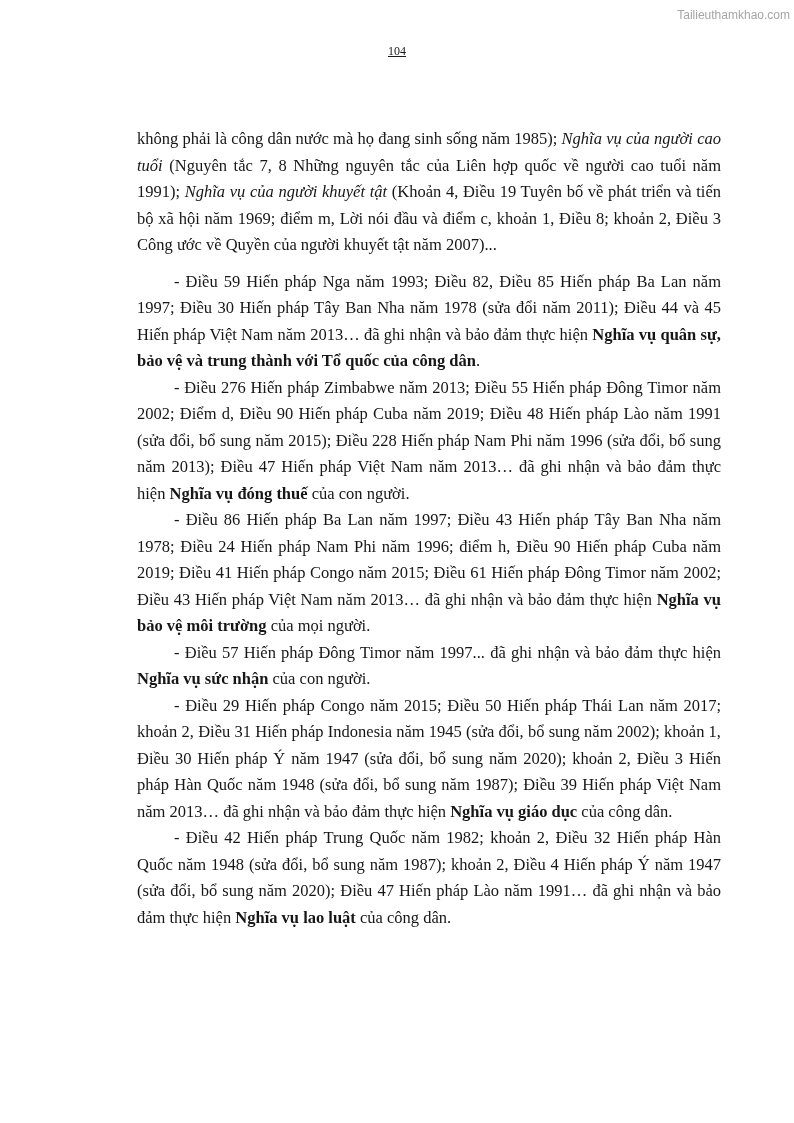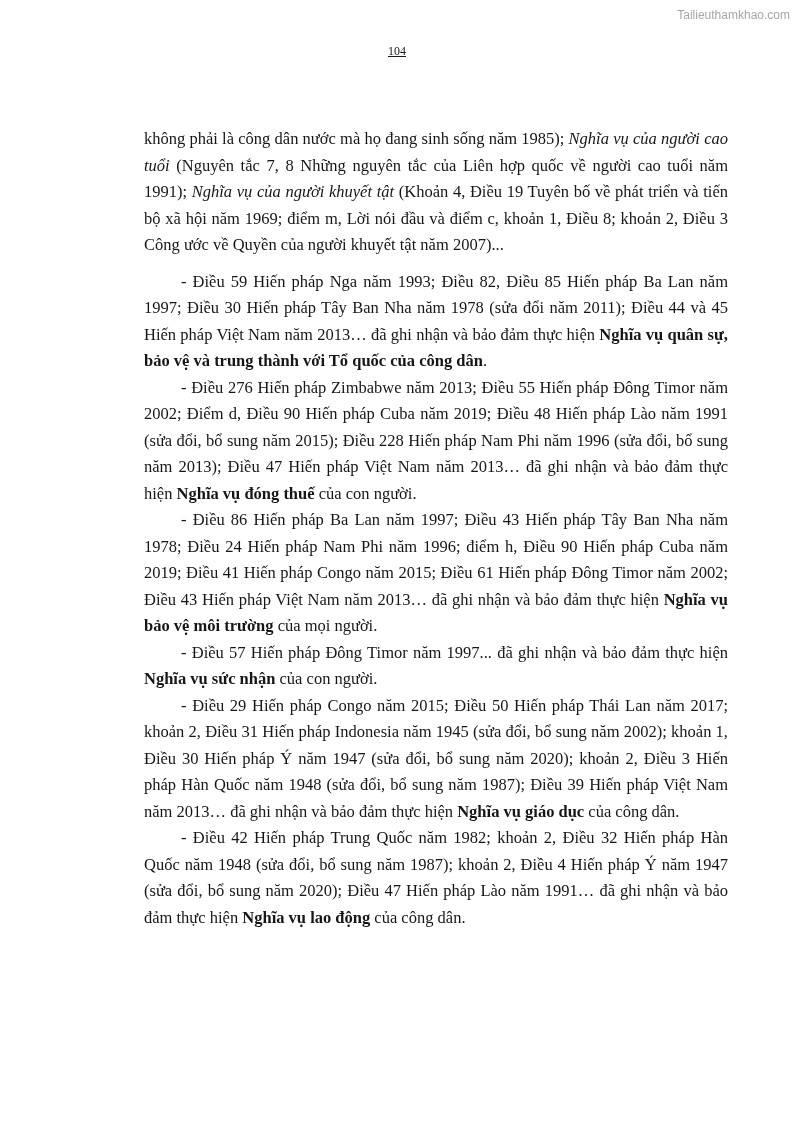--- a/index.html
+++ b/index.html
@@ -29,21 +29,21 @@
     left: 0;
     width: 100%;
     text-align: center;
     font-size: 12px;
     color: #1a1a1a;
     text-decoration: underline;
   }
   .content {
     position: absolute;
     top: 126px;
-    left: 144px;
+    left: 137px;
     width: 584px;
     font-size: 16.5px;
     line-height: 26.5px;
     text-align: justify;
   }
   .para {
     margin: 0;
     text-indent: 37px;
   }
   .para.no-indent {
@@ -63,14 +63,14 @@
 
 <div class="page-number">104</div>
 
 <div class="content">
     <p class="para no-indent space-after"><span class="run-normal">không phải là công dân nước mà họ đang sinh sống năm 1985); </span><span class="run-italic">Nghĩa vụ của người cao tuổi</span><span class="run-normal"> (Nguyên tắc 7, 8 Những nguyên tắc của Liên hợp quốc về người cao tuổi năm 1991); </span><span class="run-italic">Nghĩa vụ của người khuyết tật</span><span class="run-normal"> (Khoản 4, Điều 19 Tuyên bố về phát triển và tiến bộ xã hội năm 1969; điểm m, Lời nói đầu và điểm c, khoản 1, Điều 8; khoản 2, Điều 3 Công ước về Quyền của người khuyết tật năm 2007)...</span></p>
     <p class="para"><span class="run-normal">- Điều 59 Hiến pháp Nga năm 1993; Điều 82, Điều 85 Hiến pháp Ba Lan năm 1997; Điều 30 Hiến pháp Tây Ban Nha năm 1978 (sửa đổi năm 2011); Điều 44 và 45 Hiến pháp Việt Nam năm 2013… đã ghi nhận và bảo đảm thực hiện </span><span class="run-bold">Nghĩa vụ quân sự, bảo vệ và trung thành với Tổ quốc của công dân</span><span class="run-normal">.</span></p>
     <p class="para"><span class="run-normal">- Điều 276 Hiến pháp Zimbabwe năm 2013; Điều 55 Hiến pháp Đông Timor năm 2002; Điểm d, Điều 90 Hiến pháp Cuba năm 2019; Điều 48 Hiến pháp Lào năm 1991 (sửa đổi, bổ sung năm 2015); Điều 228 Hiến pháp Nam Phi năm 1996 (sửa đổi, bổ sung năm 2013); Điều 47 Hiến pháp Việt Nam năm 2013… đã ghi nhận và bảo đảm thực hiện </span><span class="run-bold">Nghĩa vụ đóng thuế</span><span class="run-normal"> của con người.</span></p>
     <p class="para"><span class="run-normal">- Điều 86 Hiến pháp Ba Lan năm 1997; Điều 43 Hiến pháp Tây Ban Nha năm 1978; Điều 24 Hiến pháp Nam Phi năm 1996; điểm h, Điều 90 Hiến pháp Cuba năm 2019; Điều 41 Hiến pháp Congo năm 2015; Điều 61 Hiến pháp Đông Timor năm 2002; Điều 43 Hiến pháp Việt Nam năm 2013… đã ghi nhận và bảo đảm thực hiện </span><span class="run-bold">Nghĩa vụ bảo vệ môi trường</span><span class="run-normal"> của mọi người.</span></p>
     <p class="para"><span class="run-normal">- Điều 57 Hiến pháp Đông Timor năm 1997... đã ghi nhận và bảo đảm thực hiện </span><span class="run-bold">Nghĩa vụ sức nhận</span><span class="run-normal"> của con người.</span></p>
     <p class="para"><span class="run-normal">- Điều 29 Hiến pháp Congo năm 2015; Điều 50 Hiến pháp Thái Lan năm 2017; khoản 2, Điều 31 Hiến pháp Indonesia năm 1945 (sửa đổi, bổ sung năm 2002); khoản 1, Điều 30 Hiến pháp Ý năm 1947 (sửa đổi, bổ sung năm 2020); khoản 2, Điều 3 Hiến pháp Hàn Quốc năm 1948 (sửa đổi, bổ sung năm 1987); Điều 39 Hiến pháp Việt Nam năm 2013… đã ghi nhận và bảo đảm thực hiện </span><span class="run-bold">Nghĩa vụ giáo dục</span><span class="run-normal"> của công dân.</span></p>
-    <p class="para"><span class="run-normal">- Điều 42 Hiến pháp Trung Quốc năm 1982; khoản 2, Điều 32 Hiến pháp Hàn Quốc năm 1948 (sửa đổi, bổ sung năm 1987); khoản 2, Điều 4 Hiến pháp Ý năm 1947 (sửa đổi, bổ sung năm 2020); Điều 47 Hiến pháp Lào năm 1991… đã ghi nhận và bảo đảm thực hiện </span><span class="run-bold">Nghĩa vụ lao động</span><span class="run-normal"> của công dân.</span></p>
+    <p class="para"><span class="run-normal">- Điều 42 Hiến pháp Trung Quốc năm 1982; khoản 2, Điều 32 Hiến pháp Hàn Quốc năm 1948 (sửa đổi, bổ sung năm 1987); khoản 2, Điều 4 Hiến pháp Ý năm 1947 (sửa đổi, bổ sung năm 2020); Điều 47 Hiến pháp Lào năm 1991… đã ghi nhận và bảo đảm thực hiện </span><span class="run-bold">Nghĩa vụ lao luật</span><span class="run-normal"> của công dân.</span></p>
   </div>
 
 </body></html>

